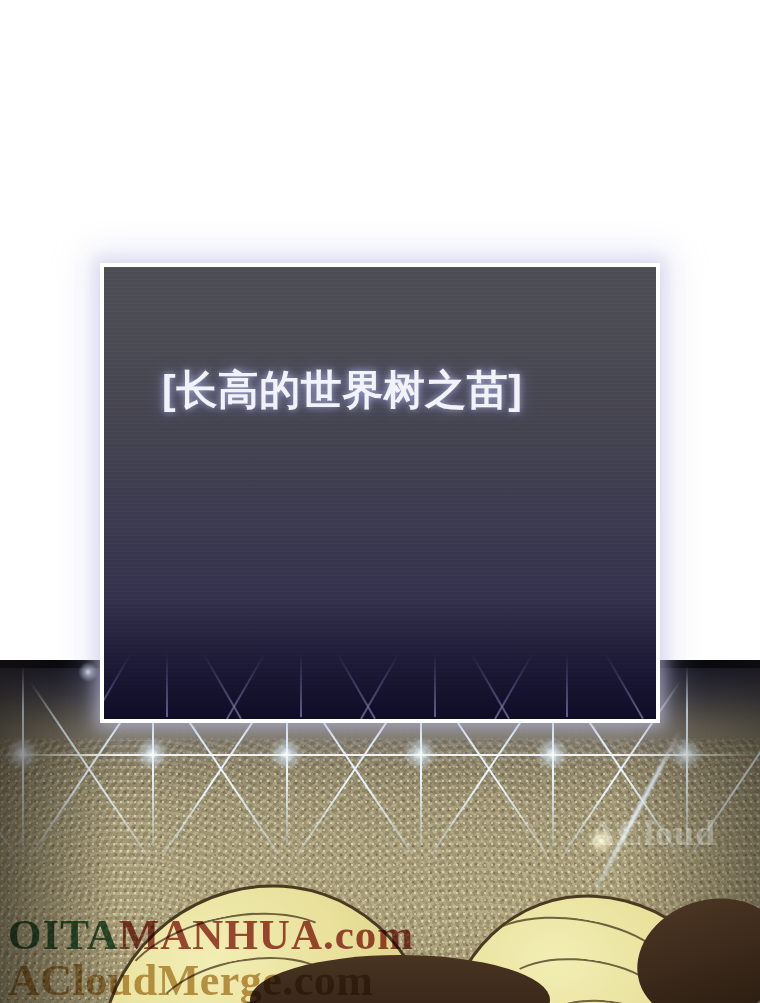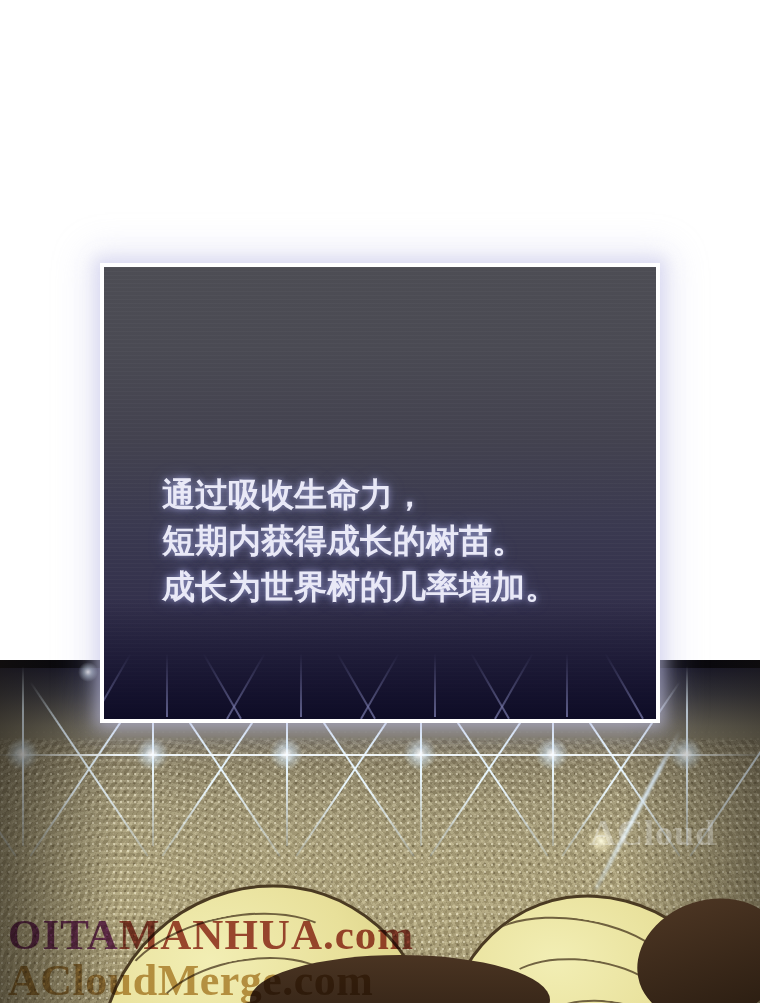--- a/index.html
+++ b/index.html
@@ -247,21 +247,21 @@
   }
   .wm-top {
     left: 8px;
     top: 910px;
     font-size: 43px;
     letter-spacing: 1px;
     font-family: "Liberation Serif", "DejaVu Serif", serif;
     mix-blend-mode: multiply;
     opacity: 0.82;
   }
-  .wm-top .wm-a { color: #701a75; }
+  .wm-top .wm-a { color: #14532d; }
   .wm-top .wm-b { color: #8e2418; }
   .wm-bottom {
     left: 8px;
     top: 955px;
     font-size: 44px;
     letter-spacing: 0.5px;
     font-family: "Liberation Serif", "DejaVu Serif", serif;
     color: #a8761e;
     mix-blend-mode: multiply;
     opacity: 0.72;
@@ -356,26 +356,22 @@
         <div class="pl" style="left:26px;  top:0;  height:76px; transform:rotate(30deg);"></div>
         <div class="pl" style="left:160px; top:0;  height:76px; transform:rotate(30deg);"></div>
         <div class="pl" style="left:294px; top:0;  height:76px; transform:rotate(30deg);"></div>
         <div class="pl" style="left:428px; top:0;  height:76px; transform:rotate(30deg);"></div>
         <div class="pl" style="left:98px;  top:0;  height:76px; transform:rotate(-30deg);"></div>
         <div class="pl" style="left:232px; top:0;  height:76px; transform:rotate(-30deg);"></div>
         <div class="pl" style="left:366px; top:0;  height:76px; transform:rotate(-30deg);"></div>
         <div class="pl" style="left:500px; top:0;  height:76px; transform:rotate(-30deg);"></div>
       </div>
 
-
-      <div class="panel-body">
-        <div class="panel-line">通过吸收生命力，</div>
-        <div class="panel-line">短期内获得成长的树苗。</div>
-        <div class="panel-line">成长为世界树的几率增加。</div>
-      </div>
+      <div class="panel-title">[长高的世界树之苗]</div>
+
     </div>
   </div>
 
   <div class="watermark wm-top">
     <span class="wm-a">OITA</span><span class="wm-b">MANHUA.com</span>
   </div>
 
   <div class="watermark wm-bottom">ACloudMerge.com</div>
 
   <div class="watermark wm-right">ACloud</div>

